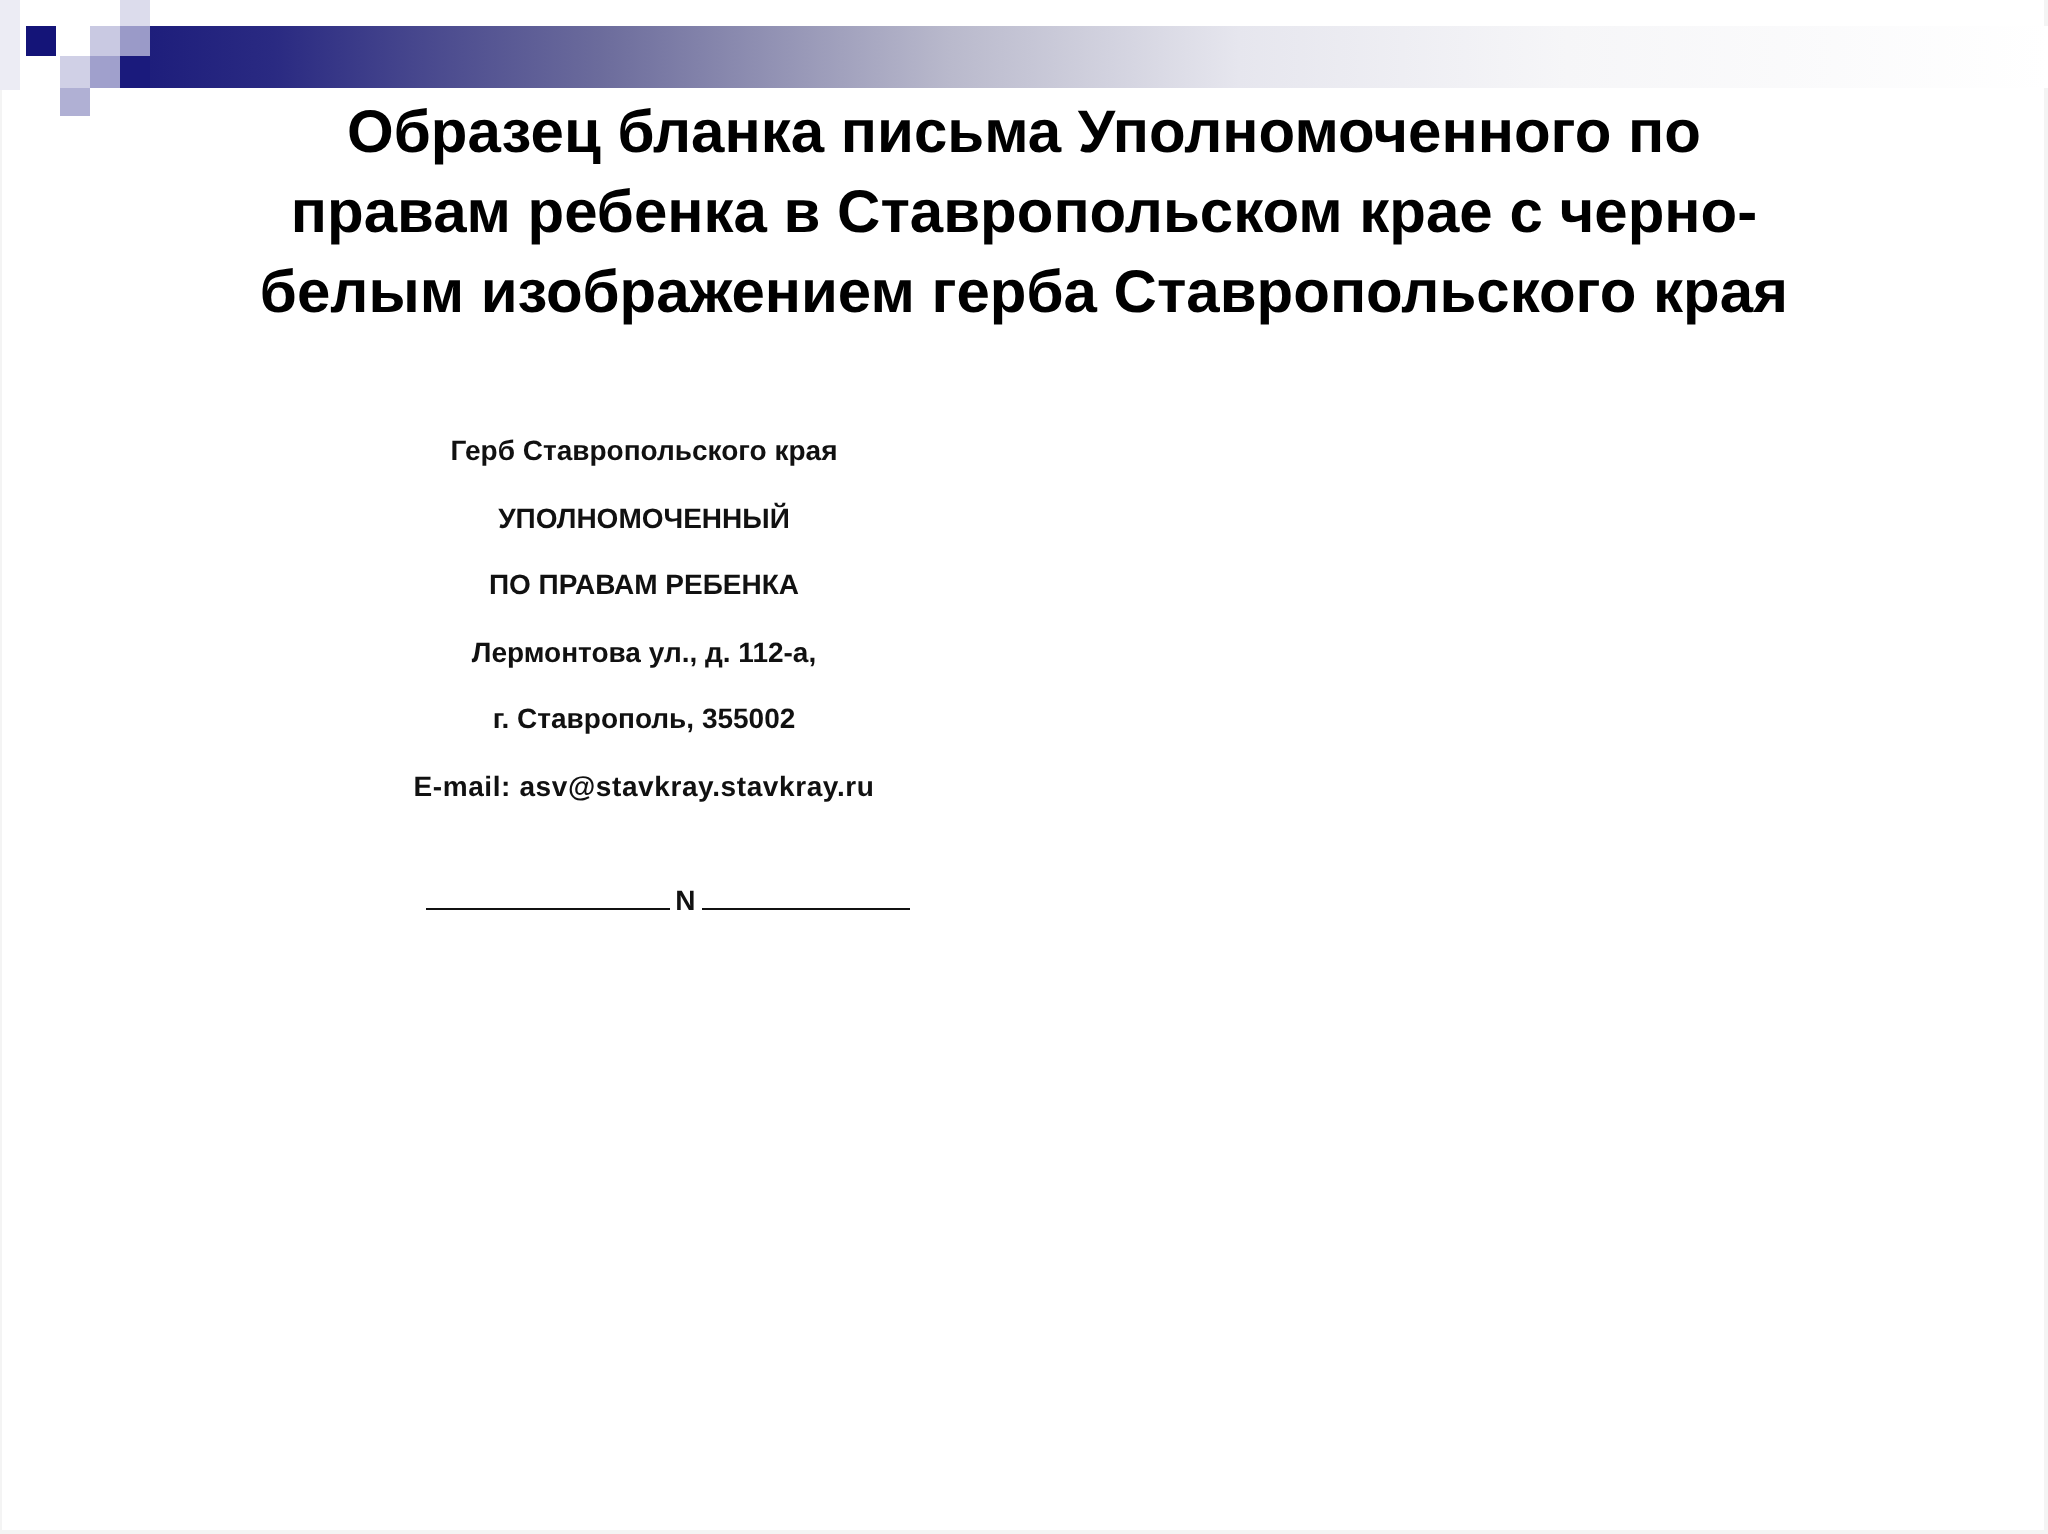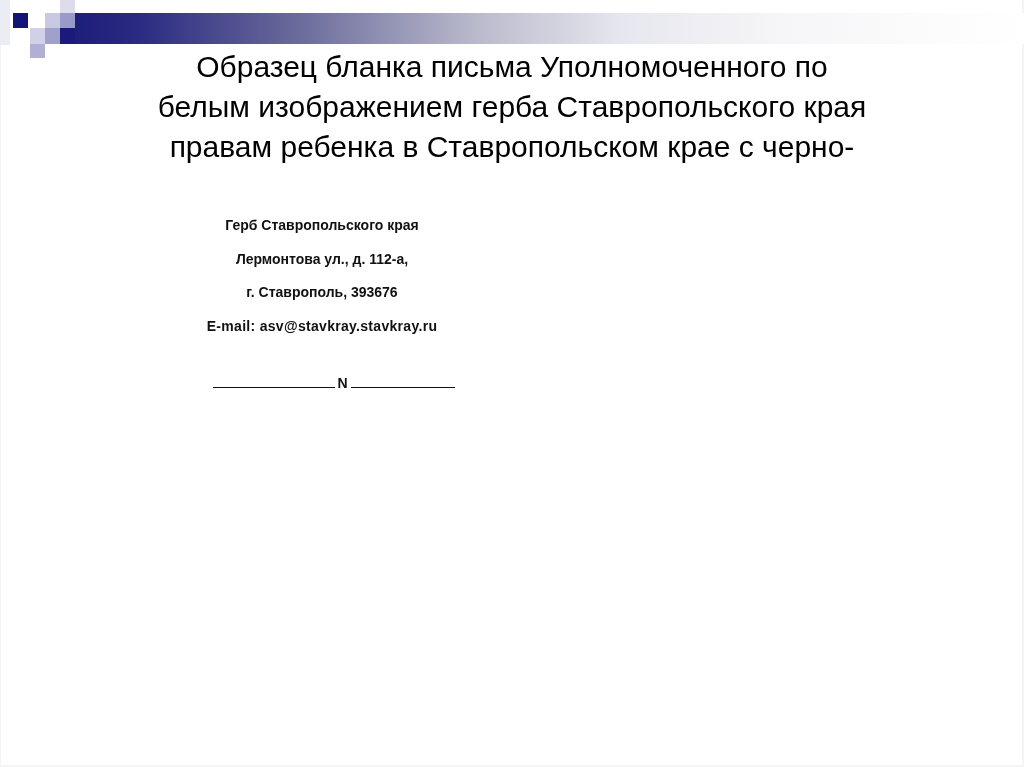--- a/index.html
+++ b/index.html
@@ -42,21 +42,21 @@
       width: 10px; height: 45px;
       background: #ececf4;
     }
     
     .title {
       position: absolute;
       left: 40px;
       top: 47px;
       width: 944px;
       text-align: center;
-      font-weight: normal;
+      font-weight: bold;
       font-size: 30px;
       line-height: 40px;
       color: #000000;
       margin: 0;
     }
     .title span { display: block; }
     
     .letterhead {
       position: absolute;
       left: 122px;
@@ -96,27 +96,29 @@
     <div class="sq" style="left:45px;top:13px;background:#c9c9e2;"></div>
     <div class="sq" style="left:60px;top:13px;background:#9a9ac8;"></div>
     <div class="sq" style="left:30px;top:28px;height:16px;background:#d0d0e6;"></div>
     <div class="sq" style="left:45px;top:28px;height:16px;background:#a0a0cc;"></div>
     <div class="sq" style="left:60px;top:28px;height:16px;background:#1a1a7c;"></div>
     <div class="sq" style="left:30px;top:44px;height:14px;background:#b0b0d4;"></div>
   </div>
 
   <h1 class="title">
     <span>Образец бланка письма Уполномоченного по</span>
+    <span>правам ребенка в Ставропольском крае с черно-</span>
     <span>белым изображением герба Ставропольского края</span>
-    <span>правам ребенка в Ставропольском крае с черно-</span>
   </h1>
 
   <div class="letterhead">
     <div class="lh-line">Герб Ставропольского края</div>
+    <div class="lh-line">УПОЛНОМОЧЕННЫЙ</div>
+    <div class="lh-line">ПО ПРАВАМ РЕБЕНКА</div>
     <div class="lh-line">Лермонтова ул., д. 112-а,</div>
-    <div class="lh-line">г. Ставрополь, 393676</div>
+    <div class="lh-line">г. Ставрополь, 355002</div>
     <div class="lh-line mono-ish">E-mail: asv@stavkray.stavkray.ru</div>
     <div class="lh-line">
       <span class="blank" style="width:122px;"></span><span>N</span><span class="blank" style="width:104px;"></span>
     </div>
   </div>
 
 </div>
 
 </body></html>

